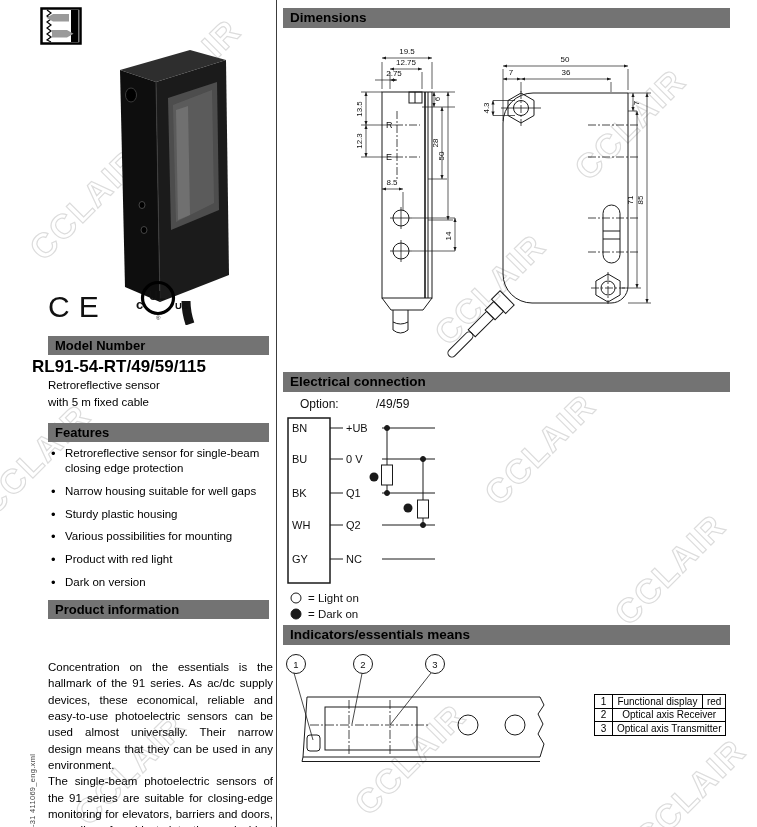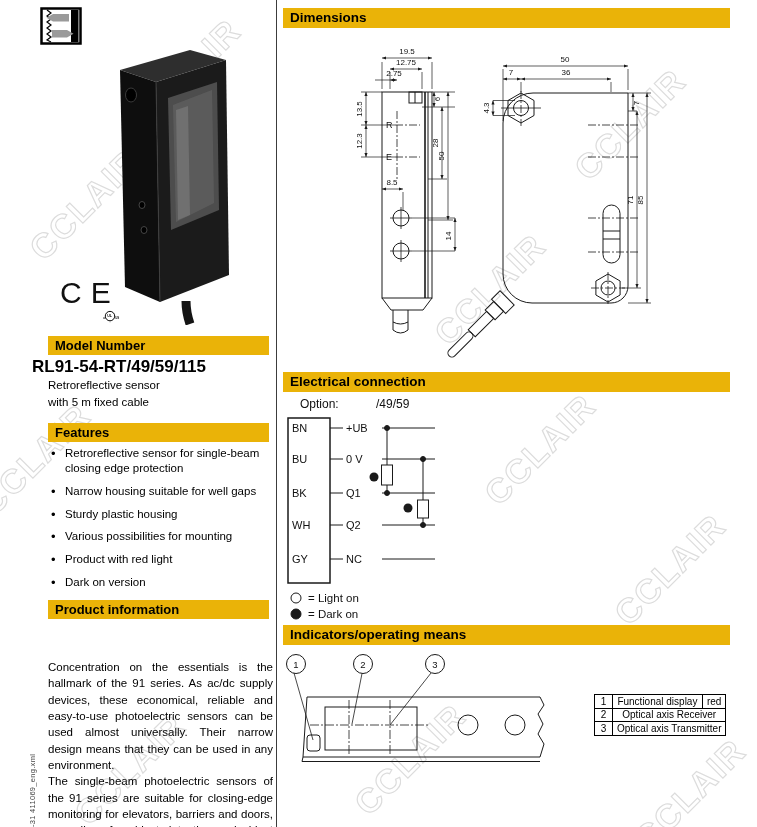--- a/index.html
+++ b/index.html
@@ -4,37 +4,37 @@
 <style>
   html,body{margin:0;padding:0;background:#888;}
   #page{position:relative;width:757px;height:827px;background:#ffffff;overflow:hidden;
         font-family:"Liberation Sans",sans-serif;color:#000;}
   .abs{position:absolute;}
   
   .wm{position:absolute;font-weight:bold;font-size:34px;letter-spacing:2px;
       color:transparent;-webkit-text-stroke:1.2px #dcdcdc;
       transform:rotate(-45deg);pointer-events:none;white-space:nowrap;}
   
-  .bar{position:absolute;background:#eab308;height:19px;line-height:19px;
+  .bar{position:absolute;background:#737373;height:19px;line-height:19px;
        font-weight:bold;font-size:13px;padding-left:7px;box-sizing:border-box;}
   .bar-left{left:48px;width:221px;}
   .bar-right{left:283px;width:447px;height:20px;line-height:20px;font-size:13.5px;}
   
   #divider{position:absolute;left:276px;top:0;width:1px;height:827px;background:#3c3c3c;}
   
   .model-no{left:32px;top:357px;font-weight:bold;font-size:17px;}
   .desc{left:48px;font-size:11.5px;}
   #features-list{left:48px;top:446px;width:225px;}
   #features-list ul{margin:0;padding:0 0 0 17px;list-style:none;}
   #features-list li{position:relative;font-size:11.5px;line-height:1.32;margin-bottom:7.5px;}
   #features-list li::before{content:"\2022";position:absolute;left:-14px;top:-1px;font-size:13px;}
   #product-info{left:48px;top:659px;width:225px;}
   #product-info p{margin:0;font-size:11.5px;line-height:1.42;text-align:justify;}
   
-  #certs{left:60px;top:276px;width:160px;height:48px;display:flex;align-items:flex-start;flex-direction:column;}
+  #certs{left:48px;top:276px;width:160px;height:48px;display:flex;align-items:flex-end;}
   #ce-text{font-size:30px;letter-spacing:9px;color:#111;font-weight:400;}
   
   #footnote{position:absolute;left:-36px;top:760px;width:140px;height:12px;
             transform:rotate(-90deg);font-size:7.5px;color:#444;letter-spacing:.3px;}
   
   #ind-table{position:absolute;left:594px;top:694px;border-collapse:collapse;font-size:10px;}
   #ind-table td{border:1px solid #000;padding:0 4px;height:12.5px;white-space:nowrap;text-align:center;}
   #ind-table td.num{text-align:center;width:9px;}
   
   svg text{font-family:"Liberation Sans",sans-serif;fill:#111;}
@@ -314,21 +314,21 @@
     <circle cx="140" cy="131" r="2.5" fill="#1a1a1a"></circle>
     <circle cx="125" cy="114" r="4.5" fill="#1a1a1a" stroke="none"></circle>
 
     <circle cx="13" cy="204" r="5"></circle>
     <text x="25" y="208" font-size="11.5" stroke="none">= Light on</text>
     <circle cx="13" cy="220" r="5" fill="#1a1a1a"></circle>
     <text x="25" y="224" font-size="11.5" stroke="none">= Dark on</text>
   </svg>
 
   <div class="bar bar-right" style="top:625px">
-    <span>Indicators/operating means</span>
+    <span>Indicators/essentials means</span>
   </div>
 
   <svg class="abs" style="left:283px;top:648px" width="310" height="135" viewBox="0 0 310 135" stroke="#1a1a1a" fill="none" stroke-width="1">
 
     <circle cx="13" cy="16" r="9.5"></circle>
     <text x="13" y="19.5" font-size="9.5" text-anchor="middle" stroke="none">1</text>
     <circle cx="80" cy="16" r="9.5"></circle>
     <text x="80" y="19.5" font-size="9.5" text-anchor="middle" stroke="none">2</text>
     <circle cx="152" cy="16" r="9.5"></circle>
     <text x="152" y="19.5" font-size="9.5" text-anchor="middle" stroke="none">3</text>

